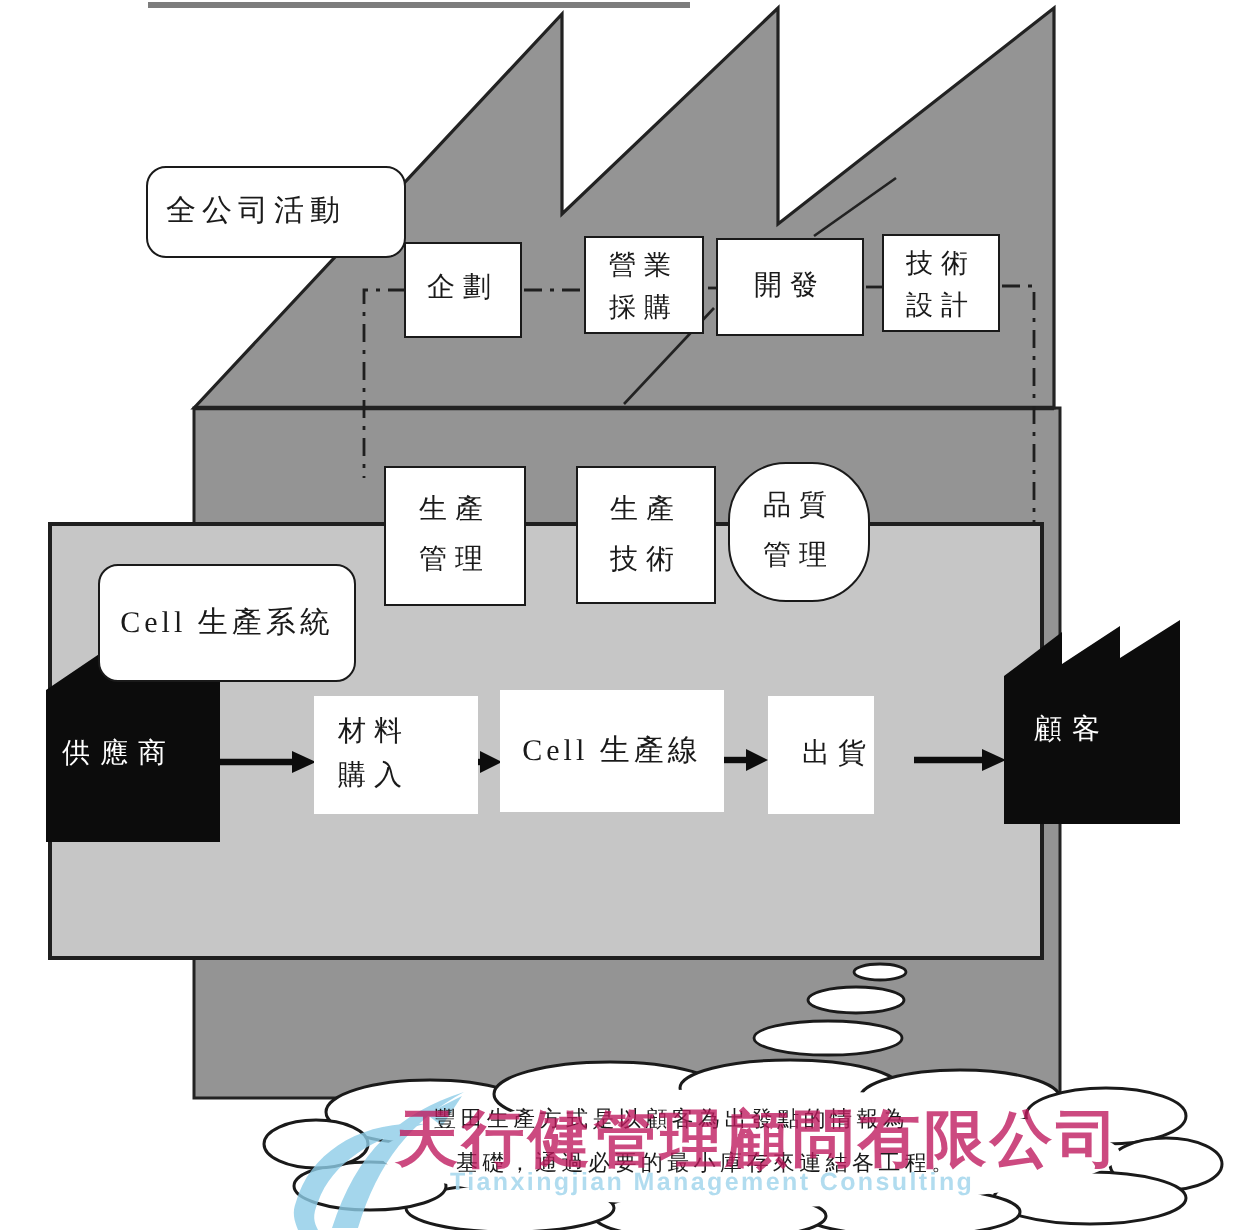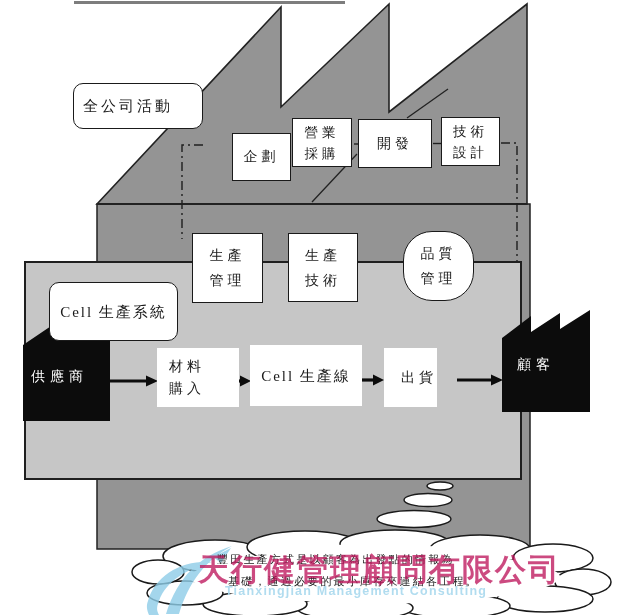--- a/index.html
+++ b/index.html
@@ -94,21 +94,21 @@
   </svg>
 
   <div class="box rounded" style="left:73px;top:83px;width:119px;height:44px;align-items:flex-start;padding-left:9px;font-size:15px;letter-spacing:3px;">
     <span class="ln">全公司活動</span>
   </div>
 
   <div class="box rounded" style="left:49px;top:240px;width:127px;height:57px;font-size:15px;letter-spacing:2px;margin-top:42px;">
     <span class="ln">Cell 生產系統</span>
   </div>
 
-  <div class="box" style="left:202px;top:133px;width:57px;height:46px;margin-left:30px;">
+  <div class="box" style="left:202px;top:121px;width:57px;height:46px;">
     <span class="ln">企劃</span>
   </div>
   <div class="box" style="left:292px;top:118px;width:58px;height:47px;font-size:13.5px;line-height:21px;">
     <span class="ln">營業</span>
     <span class="ln">採購</span>
   </div>
   <div class="box" style="left:358px;top:119px;width:72px;height:47px;">
     <span class="ln">開發</span>
   </div>
   <div class="box" style="left:441px;top:117px;width:57px;height:47px;font-size:13.5px;line-height:21px;">
@@ -117,21 +117,21 @@
   </div>
 
   <div class="box" style="left:192px;top:233px;width:69px;height:68px;line-height:25px;">
     <span class="ln">生產</span>
     <span class="ln">管理</span>
   </div>
   <div class="box" style="left:288px;top:233px;width:68px;height:67px;line-height:25px;">
     <span class="ln">生產</span>
     <span class="ln">技術</span>
   </div>
-  <div class="box" style="left:403px;top:231px;width:69px;height:68px;line-height:25px;border-radius:29px;">
+  <div class="box" style="left:364px;top:231px;width:69px;height:68px;line-height:25px;border-radius:29px;">
     <span class="ln">品質</span>
     <span class="ln">管理</span>
   </div>
 
   <div class="box noborder" style="left:157px;top:348px;width:70px;height:59px;align-items:flex-start;padding-left:12px;line-height:22px;">
     <span class="ln">材料</span>
     <span class="ln">購入</span>
   </div>
   <div class="box noborder" style="left:250px;top:345px;width:112px;height:61px;font-size:15px;letter-spacing:2px;">
     <span class="ln">Cell 生產線</span>

